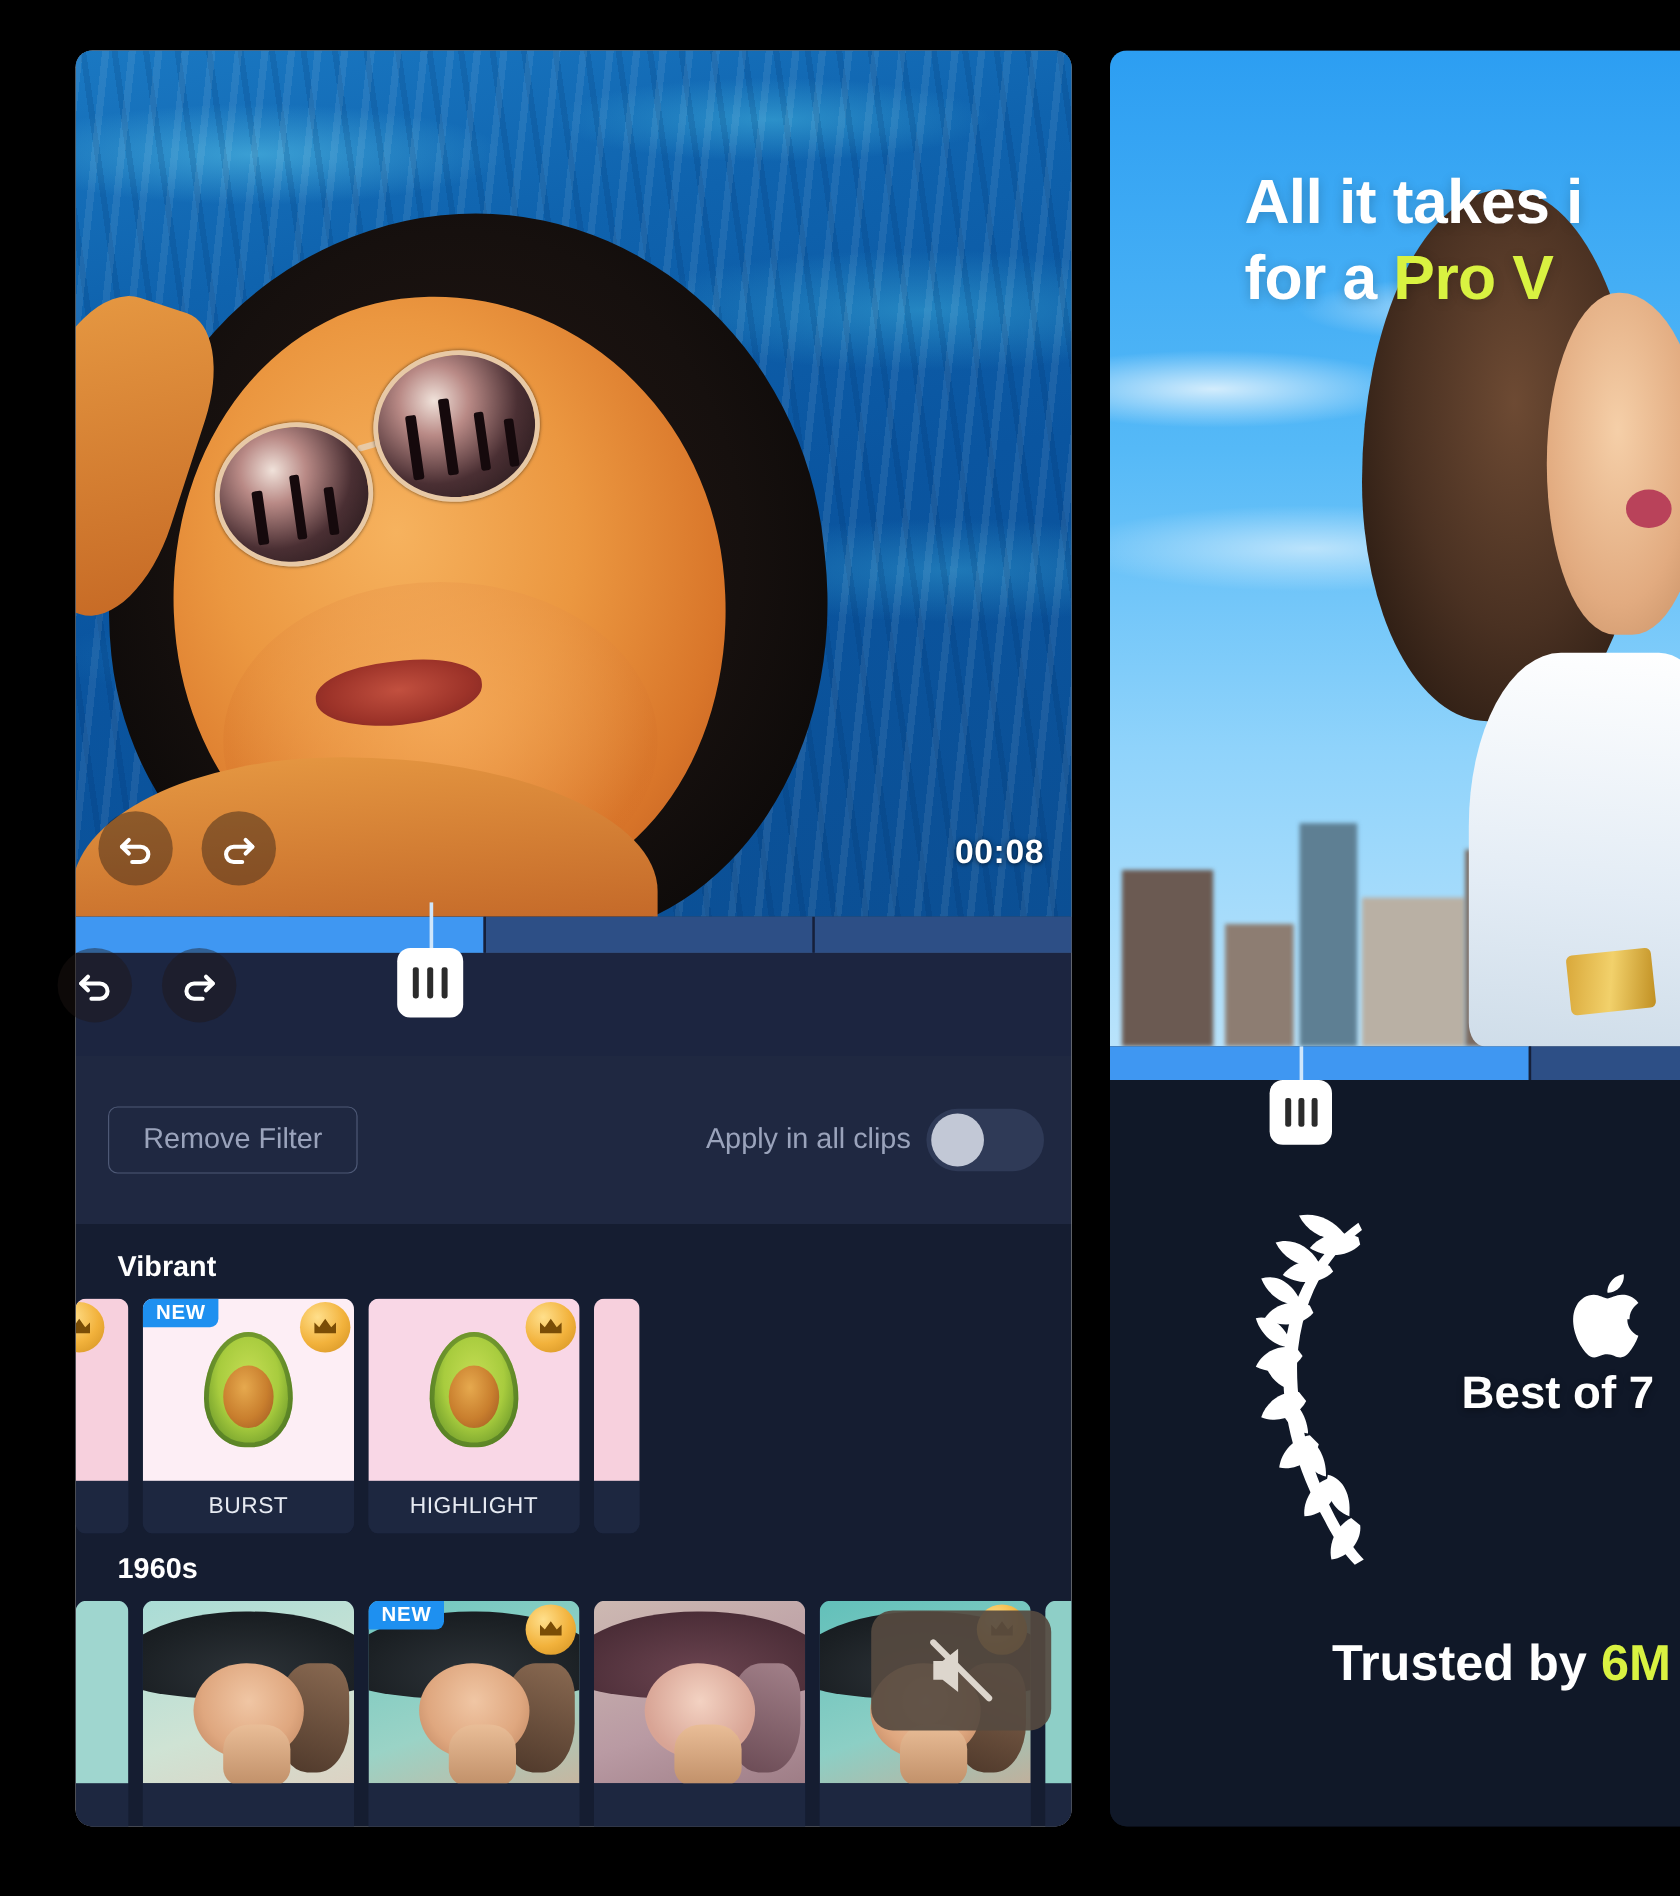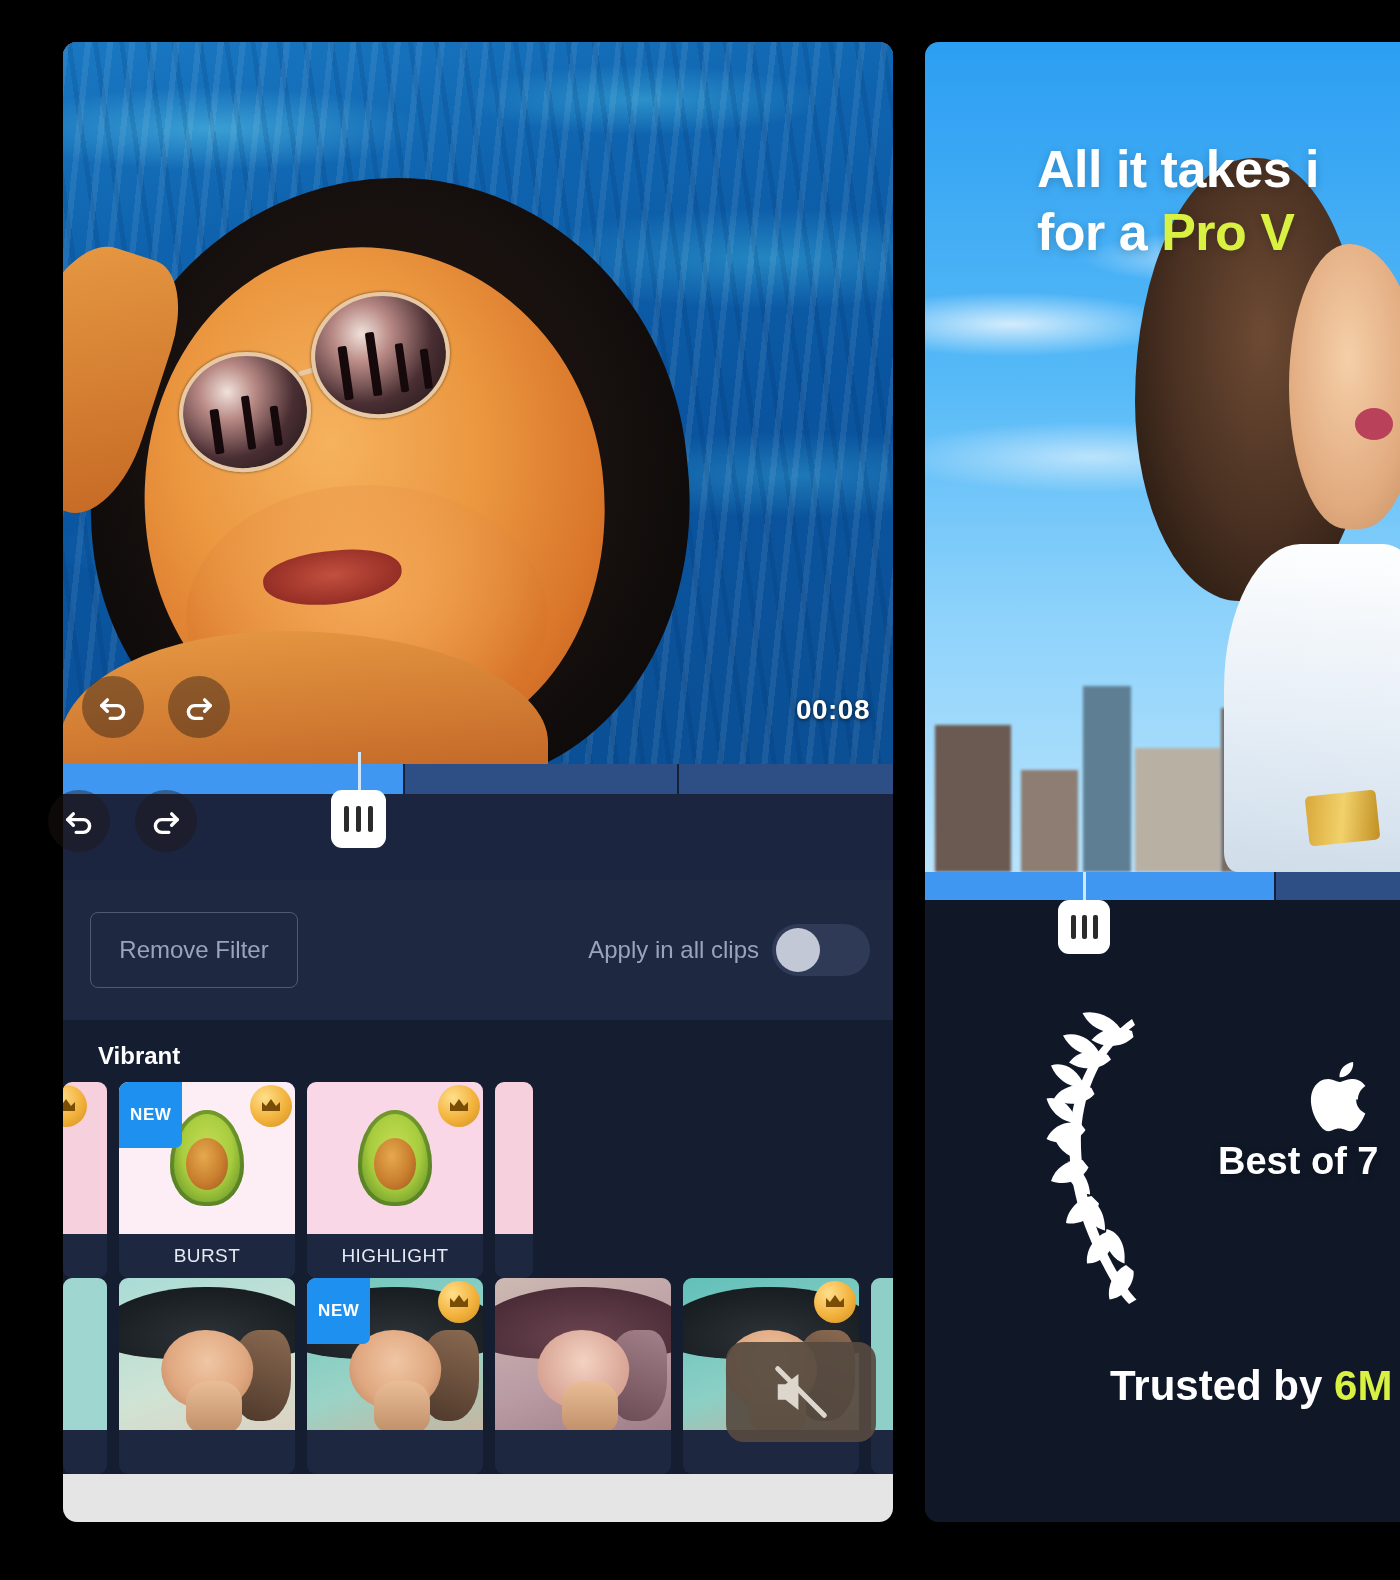--- a/index.html
+++ b/index.html
@@ -142,21 +142,21 @@
   .tl-body{ width:100%; height:86px; background:#1c2540; }
 
   
   .filter-bar{
     position:relative; width:100%; height:140px;
     background:#1f2841;
     display:flex; align-items:center;
   }
   .remove-filter{
     margin-left:27px;
-    width:208px; height:76px;
+    width:208px; height:56px;
     border:1px solid #4e5976; border-radius:8px;
     background:transparent;
     color:#9aa3bb; font-size:24px;
     font-family:"Liberation Sans", sans-serif;
     display:flex; align-items:center; justify-content:center;
   }
   .apply-all{
     position:absolute; right:134px;
     color:#9aa3bb; font-size:24px;
   }
@@ -212,21 +212,21 @@
     position:absolute; right:3px; top:3px;
     width:42px; height:42px; border-radius:50%;
     background: radial-gradient(circle at 35% 30%, #ffdf8b, #f2b23c 55%, #d08f20 100%);
     display:flex; align-items:center; justify-content:center;
   }
   .badge-pro svg{ width:24px; height:24px; }
   .badge-new{
     position:absolute; left:0; top:0;
     background:#1e90f0; color:#ffffff;
     font-size:17px; font-weight:700; letter-spacing:.6px;
-    padding:23px 11px; border-radius:0 0 7px 0;text-align:center;
+    padding:2px 11px; border-radius:0 0 7px 0;text-align:center;
   }
   
   .port{ position:absolute; inset:0; overflow:hidden; }
   .port .bg{ position:absolute; inset:0; }
   .port .hat{
     position:absolute; left:50%; top:6%; transform:translateX(-50%);
     width:128%; height:48%;
     background: radial-gradient(ellipse at 50% 70%, #2d3338 0%, #1b2024 60%, #11151a 100%);
     border-radius: 50% 50% 46% 46% / 72% 72% 30% 30%;
   }
@@ -457,20 +457,21 @@
           <div class="cap">HIGHLIGHT</div>
         </div>
 
 
         <div class="card partial-right">
           <div class="thumb" style="background:#f7d0dd"></div>
           <div class="cap"></div>
         </div>
       </div>
 
+      <div class="sect-title">1960s</div>
 
       <div class="row">
         <div class="card partial-left">
           <div class="thumb" style="background:#9fd6cf"></div>
         </div>
 
         <div class="card">
           <div class="thumb">
             <div class="port">
               <div class="bg" style="background:linear-gradient(160deg,#a9dcd6,#cfe3d4 60%,#dcd2c3)"></div>

